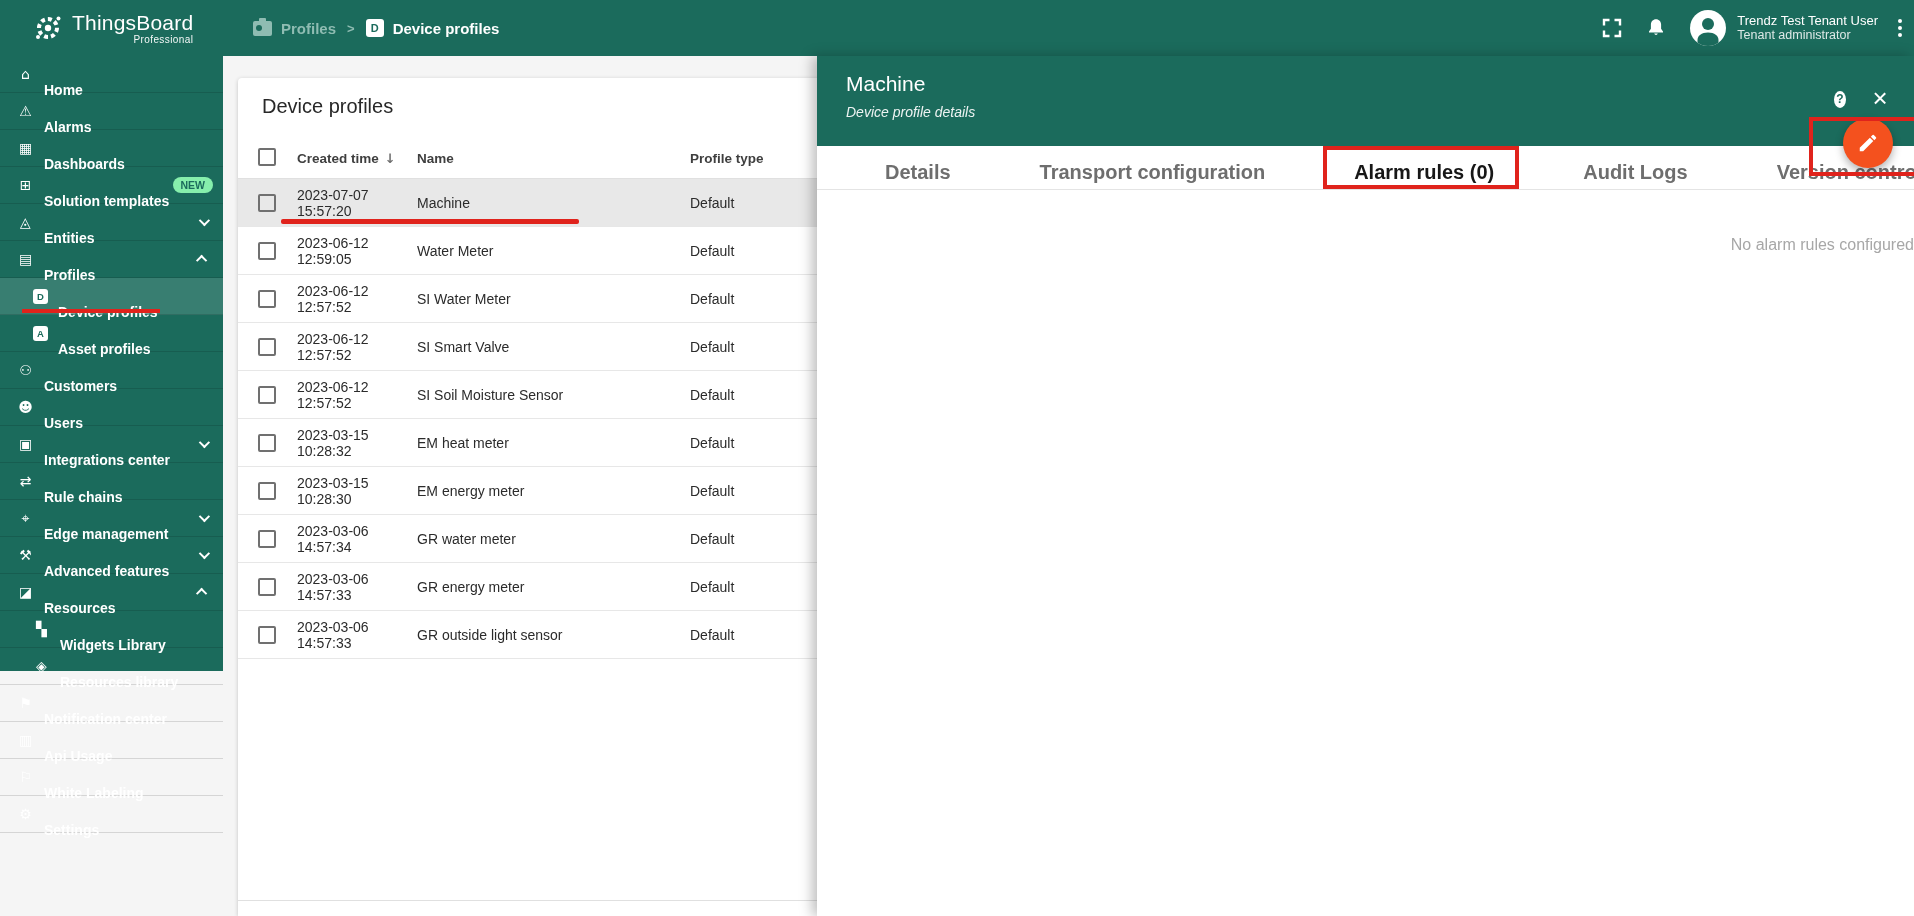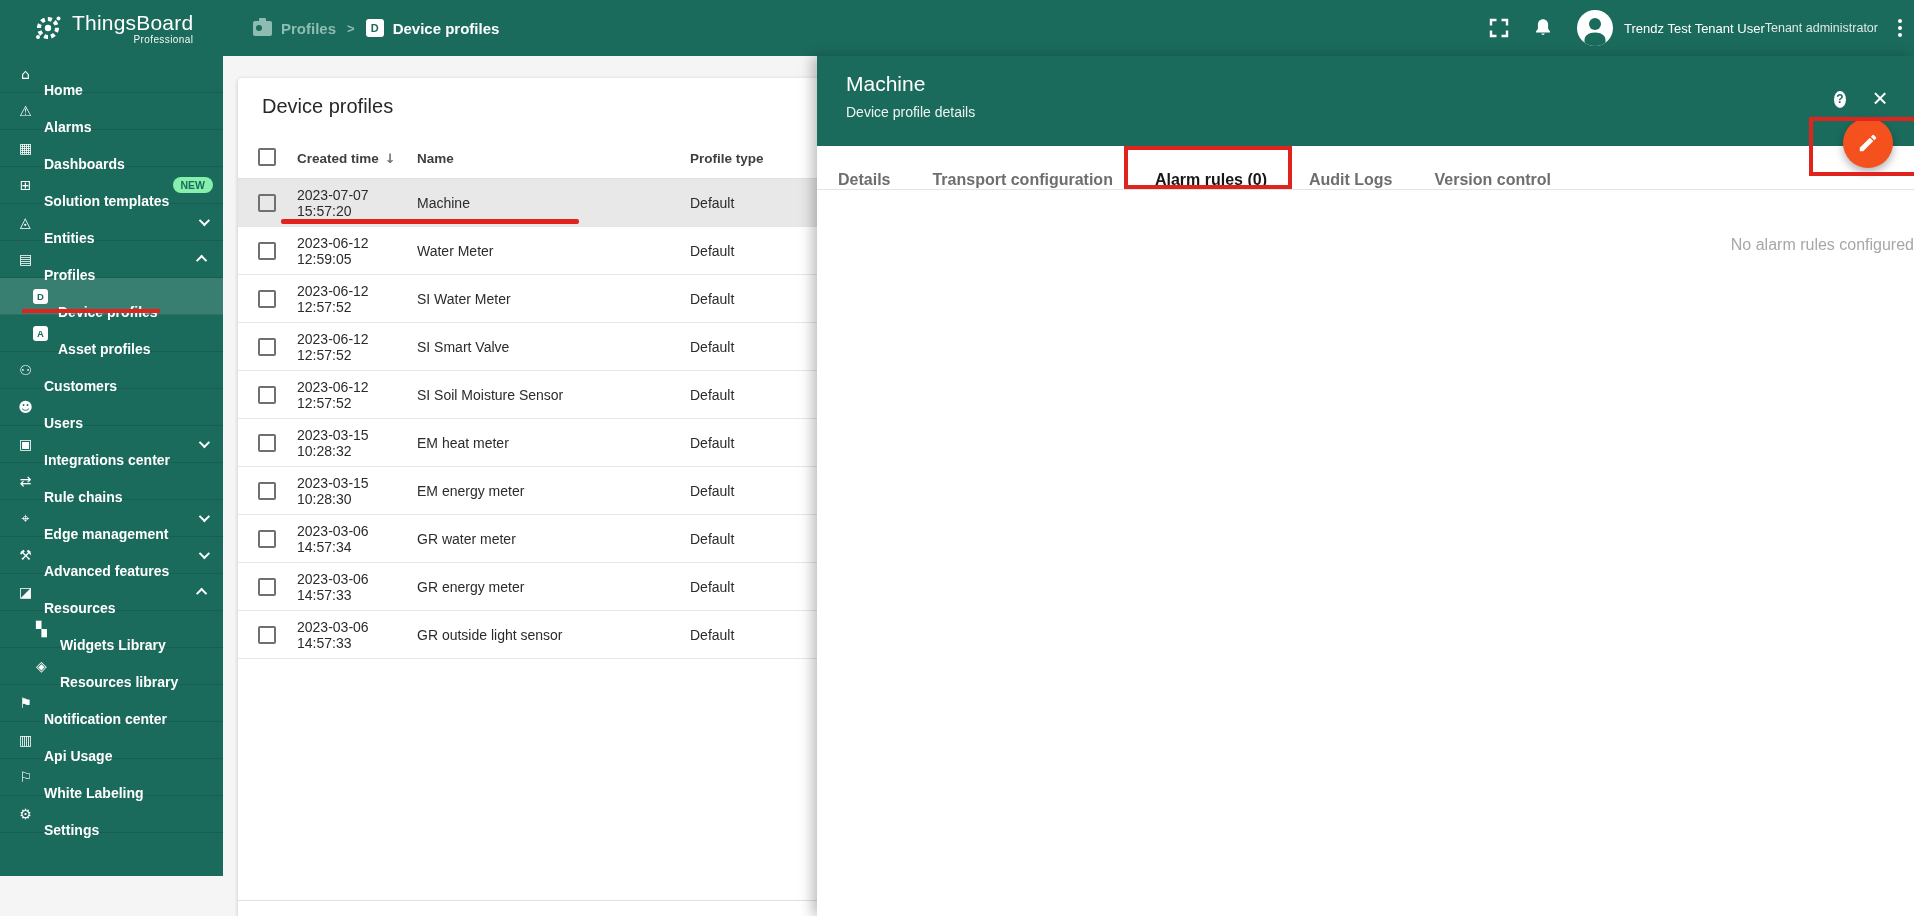--- a/index.html
+++ b/index.html
@@ -16,28 +16,28 @@
   .bc-badge::after{content:"";position:absolute;left:3px;top:4px;width:6px;height:6px;border-radius:50%;background:#1b6b5c;}
   .bc-sep{color:#8fbcb2;font-size:13px;font-weight:700;}
   .bc-dbox{width:18px;height:18px;background:#ffffff;color:#1b6b5c;border-radius:3px;font-size:11px;
     font-weight:700;display:flex;align-items:center;justify-content:center;}
   .bc-current{color:#ffffff;}
   .header-right{position:absolute;right:0;top:0;height:56px;display:flex;align-items:center;padding-right:6px;}
   .hbtn{background:none;border:none;padding:0;cursor:pointer;display:flex;align-items:center;justify-content:center;}
   .icon-fullscreen{margin-right:20px;}
   .icon-bell{margin-right:22px;}
   .avatar{margin-right:11px;}
-  .user-block{display:flex;flex-direction:row;justify-content:center;margin-right:14px;cursor:pointer;}
+  .user-block{display:flex;flex-direction:column;justify-content:center;margin-right:14px;cursor:pointer;}
   .user-name{color:#ffffff;font-size:13px;line-height:15px;}
   .user-role{color:rgba(255,255,255,0.85);font-size:12.5px;line-height:15px;}
   .kebab{display:flex;flex-direction:column;gap:3px;padding:4px 6px;}
   .kebab i{width:4px;height:4px;border-radius:50%;background:#ffffff;display:block;}
 
   
-  .sidebar{position:absolute;left:0;top:0;width:223px;height:876px;background:#1b6b5c;z-index:6;}
+  .sidebar{position:absolute;left:0;top:0;width:223px;height:671px;background:#1b6b5c;z-index:6;}
   .logo{height:56px;display:flex;align-items:center;padding-left:30px;color:#fff;cursor:pointer;}
   .logo-text{margin-left:6px;display:flex;flex-direction:column;}
   .logo-title{font-size:21px;font-weight:400;letter-spacing:0.2px;line-height:22px;}
   .logo-sub{font-size:10px;letter-spacing:0.4px;align-self:flex-end;opacity:0.95;margin-top:0px;}
   .side-nav{position:absolute;top:56px;left:0;right:0;}
   .side-item{height:37px;display:flex;align-items:center;padding-left:17px;color:#ffffff;
     font-size:14px;font-weight:700;cursor:pointer;border-bottom:1px solid rgba(0,0,0,0.13);position:relative;}
   .side-item.child{padding-left:33px;}
   .side-item.active{background:rgba(255,255,255,0.13);}
   .s-icon{width:17px;display:inline-flex;align-items:center;justify-content:center;font-size:14px;
@@ -70,30 +70,30 @@
   .trow{display:flex;align-items:center;height:48px;padding-left:20px;border-bottom:1px solid #e7e7e7;
     font-size:14px;color:#2b2b2b;cursor:pointer;}
   .trow.selected{background:#e8e8e8;}
   .card-footer{position:absolute;left:0;right:0;bottom:0;height:16px;border-top:1px solid #e0e0e0;background:#fff;}
 
   
   .panel{position:absolute;left:817px;top:56px;width:1097px;bottom:0;background:#ffffff;z-index:10;
     box-shadow:-5px 0 12px rgba(0,0,0,0.25);}
   .panel-header{height:90px;background:#1b6b5c;color:#ffffff;padding:15px 0 0 29px;position:relative;}
   .panel-title{margin:0;font-size:21px;font-weight:500;line-height:26px;}
-  .panel-subtitle{margin:7px 0 0 0;font-size:14px;color:rgba(255,255,255,0.92);}
+  .panel-subtitle{margin:7px 0 0 0;font-size:14px;color:rgba(255,255,255,0.92);font-style:italic;}
   .help-btn{position:absolute;left:1011px;top:31px;width:24px;height:24px;border:none;background:none;cursor:pointer;
     display:flex;align-items:center;justify-content:center;}
   .help-circle{width:17px;height:17px;border-radius:50%;background:#ffffff;color:#1b6b5c;font-size:12px;
     font-weight:700;display:flex;align-items:center;justify-content:center;}
   .close-btn{position:absolute;left:1049px;top:28px;width:28px;height:28px;border:none;background:none;cursor:pointer;
     color:#ffffff;font-size:26px;line-height:26px;font-weight:400;}
   .tabs{display:flex;height:44px;border-bottom:1px solid #e4e4e4;background:#ffffff;}
-  .tab{padding:12px 21px;line-height:44px;font-size:16px;font-weight:700;color:#6e6e6e;cursor:pointer;
-    position:relative;white-space:nowrap;background:none;border:none;font-family:inherit;}
+  .tab{padding:4px 21px;line-height:44px;font-size:20px;font-weight:700;color:#6e6e6e;cursor:pointer;
+    position:relative;white-space:nowrap;background:none;border:none;font-family:inherit;margin-left:47px;}
   .tab.active{color:#171717;}
   .tab.annotated::after{content:"";position:absolute;left:-10px;right:-4px;top:0;bottom:0;
     border:4px solid #e0231c;pointer-events:none;z-index:4;}
   .panel-body{text-align:center;}
   .empty-msg{margin-top:46px;font-size:16px;color:#a7a7a7;text-align:right;}
   .fab{position:absolute;left:1026px;top:62px;width:50px;height:50px;border-radius:50%;border:none;
     background:#f4511e;cursor:pointer;display:flex;align-items:center;justify-content:center;
     box-shadow:0 4px 9px rgba(0,0,0,0.3);z-index:12;}
 
   

